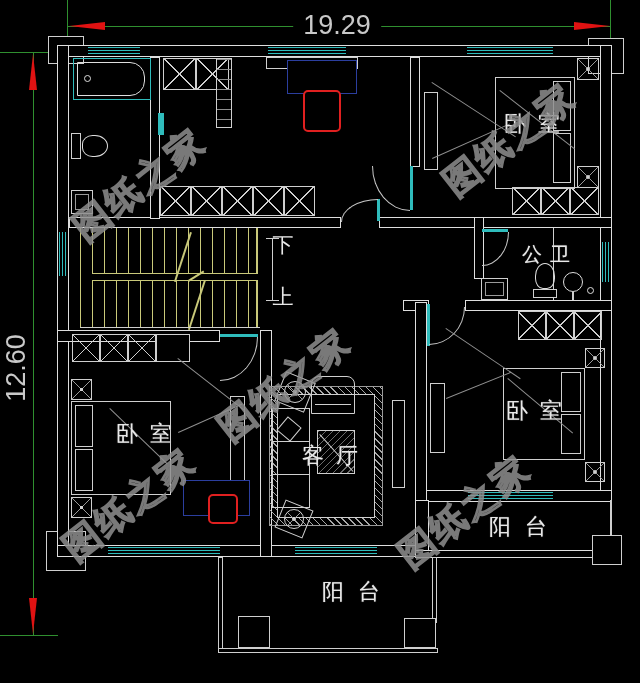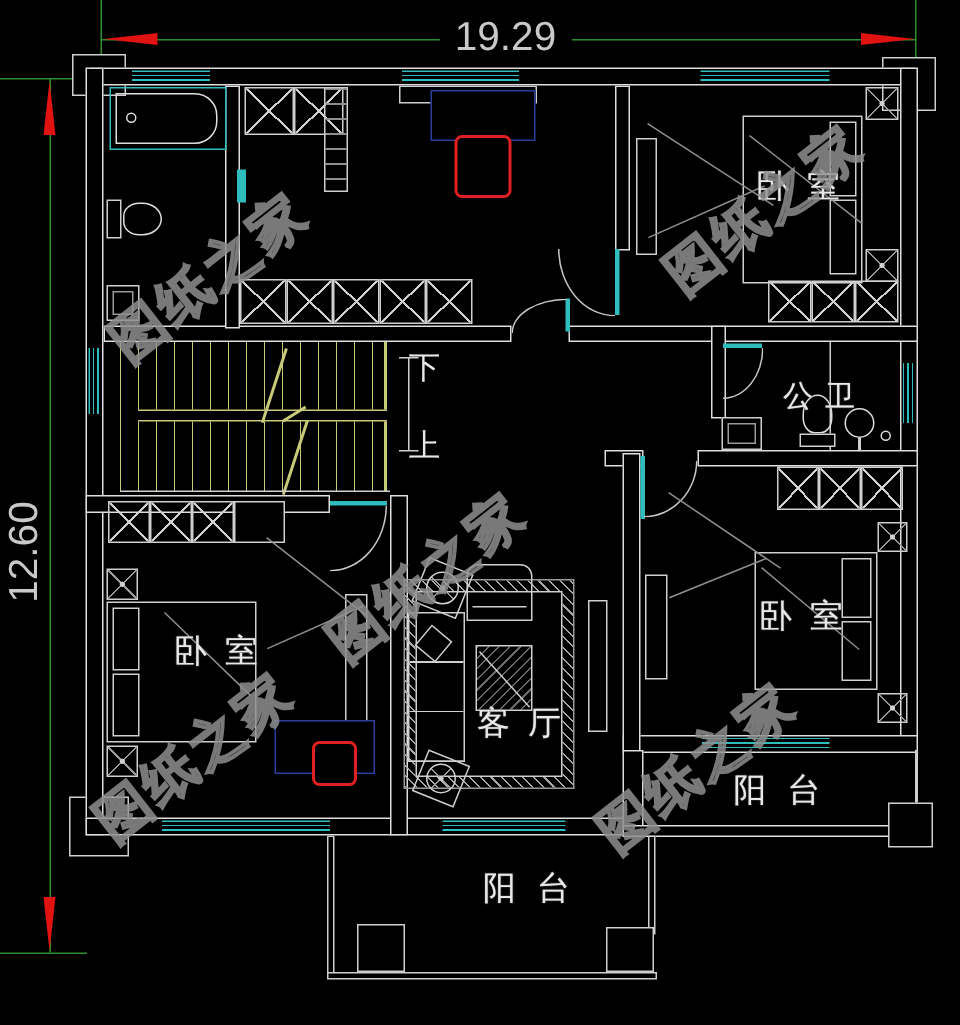--- a/index.html
+++ b/index.html
@@ -141,21 +141,21 @@
   <div class="a xbox" style="left:570px;top:187px;width:29px;height:28px;"></div>
   <div class="a label lbl" style="left:538px;top:124px;">卧室</div>
 
   <div class="a" style="left:535px;top:263px;width:20px;height:26px;border:1px solid #dedede;border-radius:50% 50% 40% 40%;"></div>
   <div class="a outline" style="left:533px;top:289px;width:24px;height:9px;"></div>
   <div class="a" style="left:563px;top:272px;width:20px;height:20px;border:1px solid #dedede;border-radius:50%;"></div>
   <div class="a thin" style="left:572px;top:292px;width:2px;height:8px;"></div>
   <div class="a" style="left:587px;top:287px;width:7px;height:7px;border:1px solid #dedede;border-radius:50%;"></div>
   <div class="a outline" style="left:481px;top:278px;width:27px;height:22px;"></div>
   <div class="a" style="left:485px;top:282px;width:19px;height:14px;border:1px solid #9a9a9a;"></div>
-  <div class="a label lbl" style="left:550px;top:264px;font-size:20px;letter-spacing:8px;">公卫</div>
+  <div class="a label lbl" style="left:550px;top:254px;font-size:20px;letter-spacing:8px;">公卫</div>
   <div class="a xbox" style="left:518px;top:311px;width:28px;height:29px;"></div>
   <div class="a xbox" style="left:546px;top:311px;width:28px;height:29px;"></div>
   <div class="a xbox" style="left:574px;top:311px;width:28px;height:29px;"></div>
 
   <div class="a stairs" style="left:80px;top:228px;width:178px;height:100px;"></div>
   <div class="a rail" style="left:92px;top:273px;width:166px;height:8px;"></div>
   <div class="a kseg" style="left:190px;top:232px;width:2px;height:52px;transform:rotate(18deg);"></div>
   <div class="a kseg" style="left:204px;top:280px;width:2px;height:52px;transform:rotate(18deg);"></div>
   <div class="a kseg" style="left:188px;top:280px;width:18px;height:2px;transform:rotate(-32deg);"></div>
   <div class="a thin" style="left:80px;top:327px;width:180px;height:1px;"></div>
@@ -188,21 +188,21 @@
   <div class="a orn" style="left:284px;top:381px;width:22px;height:22px;border-radius:50%;"></div>
   <div class="a" style="left:279px;top:504px;width:30px;height:30px;border:1px solid #cfcfcf;transform:rotate(22deg);"></div>
   <div class="a orn" style="left:284px;top:509px;width:20px;height:20px;border-radius:50%;"></div>
   <div class="a" style="left:311px;top:376px;width:44px;height:38px;border:1px solid #cfcfcf;border-radius:8px 8px 0 0;"></div>
   <div class="a thin" style="left:315px;top:404px;width:36px;height:1px;"></div>
   <div class="a" style="left:272px;top:408px;width:38px;height:100px;border:1px solid #cfcfcf;background:repeating-linear-gradient(180deg,transparent 0 32px,#cfcfcf 32px 33px);"></div>
   <div class="a" style="left:280px;top:420px;width:18px;height:18px;border:1px solid #cfcfcf;transform:rotate(40deg);"></div>
   <div class="a" style="left:317px;top:430px;width:38px;height:44px;border:1px solid #cfcfcf;background:repeating-linear-gradient(135deg,#6a6a6a 0 1px,transparent 1px 5px);"></div>
   <div class="a diag" style="left:320px;top:434px;width:50px;transform:rotate(48deg);background:#cfcfcf;"></div>
   <div class="a outline" style="left:392px;top:400px;width:13px;height:88px;"></div>
-  <div class="a label lbl" style="left:336px;top:482px;margin-left:16px;">客厅</div>
+  <div class="a label lbl" style="left:336px;top:456px;">客厅</div>
 
   <div class="a outline" style="left:503px;top:368px;width:82px;height:92px;"></div>
   <div class="a outline" style="left:561px;top:372px;width:20px;height:40px;"></div>
   <div class="a outline" style="left:561px;top:414px;width:20px;height:40px;"></div>
   <div class="a diag" style="left:508px;top:378px;width:85px;transform:rotate(40deg);"></div>
   <div class="a orn" style="left:585px;top:348px;width:20px;height:20px;"></div>
   <div class="a orn" style="left:585px;top:462px;width:20px;height:20px;"></div>
   <div class="a outline" style="left:430px;top:383px;width:15px;height:70px;"></div>
   <div class="a diag" style="left:446px;top:328px;width:90px;transform:rotate(34deg);"></div>
   <div class="a diag" style="left:446px;top:398px;width:70px;transform:rotate(-22deg);"></div>

